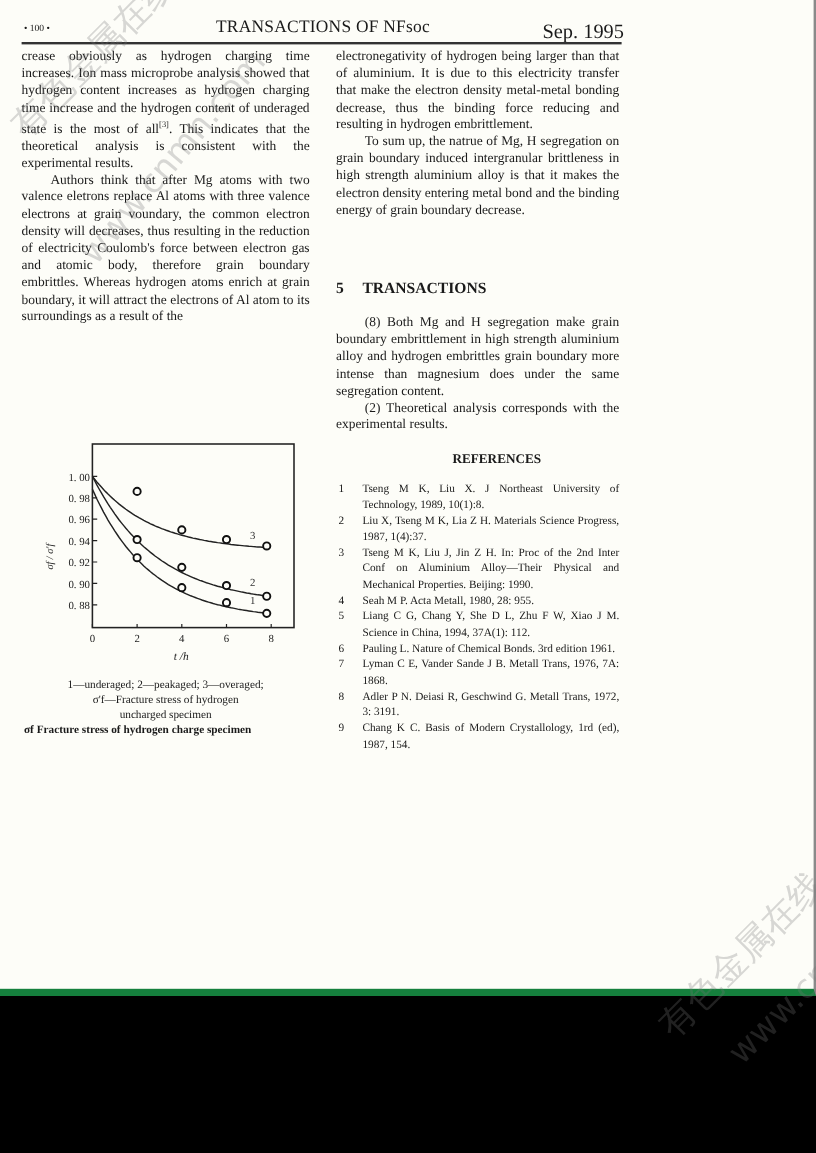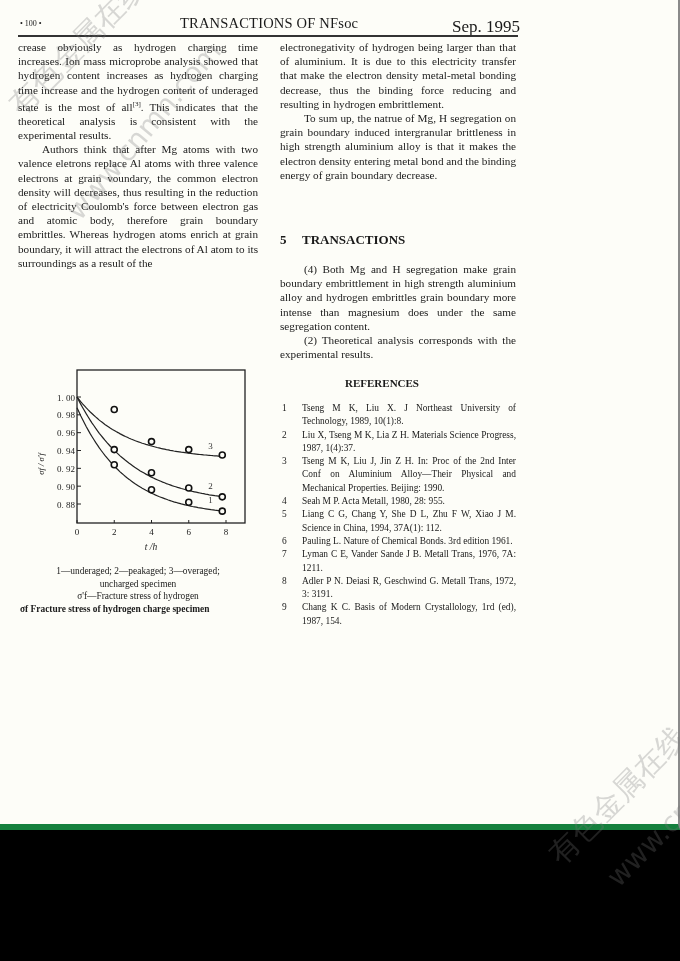--- a/index.html
+++ b/index.html
@@ -18,21 +18,21 @@
   .left { left:18px; width:240px; top:40px; }
   .right { left:280px; width:236px; top:40px; }
   .sec-h { font-size:13px; margin:12px 0 0 0; line-height:15px; }
   .sec-h .num { display:inline-block; width:28px; }
   .sec-h em { font-style:italic; }
   .sec-h .cont { padding-left:56px; font-style:italic; }
   .concl-h { position:absolute; left:280px; top:232px; font-size:13px; font-weight:bold; }
   .concl-h .num { display:inline-block; width:22px; }
   .concl-body { position:absolute; left:280px; top:262px; width:236px; font-size:11.2px; line-height:14.2px; text-align:justify; }
   .concl-body p { margin:0; text-indent:24px; }
-  .refs-h { position:absolute; left:264px; top:377px; width:236px; text-align:center; font-weight:bold; font-size:11px; }
+  .refs-h { position:absolute; left:296px; top:377px; width:236px; text-align:center; font-weight:bold; font-size:11px; }
   .refs { position:absolute; left:282px; top:402px; width:234px; font-size:9.4px; line-height:13.3px; }
   .ref { display:flex; }
   .ref .n { width:20px; flex:none; }
   .ref .t { flex:1; text-align:justify; }
   .fig { position:absolute; left:28px; top:362px; width:230px; height:200px; }
   .caption { position:absolute; left:18px; top:565px; width:240px; text-align:center; font-size:9.4px; line-height:12.6px; }
   .caption .ttl { font-weight:bold; font-size:11px; line-height:14px; }
   .caption .last { text-align:left; padding-left:2px;font-weight:bold; }
   .wm { position:absolute; color:rgba(120,120,120,0.28); font-family:"DejaVu Sans",sans-serif; pointer-events:none; white-space:nowrap; }
 </style>
@@ -55,21 +55,21 @@
 
   <div class="col right">
     <p>electronegativity of hydrogen being larger than that of aluminium. It is due to this electricity transfer that make the electron density metal-metal bonding decrease, thus the binding force reducing and resulting in hydrogen embrittlement.</p>
     <p class="indent">To sum up, the natrue of Mg, H segregation on grain boundary induced intergranular brittleness in high strength aluminium alloy is that it makes the electron density entering metal bond and the binding energy of grain boundary decrease.</p>
   </div>
 
   <div class="concl-h">
     <span class="num">5</span><span>TRANSACTIONS</span>
   </div>
   <div class="concl-body">
-    <p>(4) Both Mg and H segregation make grain boundary embrittlement in high strength aluminium alloy and hydrogen embrittles grain boundary more intense than magnesium does under the same segregation content.</p>
+    <p>(8) Both Mg and H segregation make grain boundary embrittlement in high strength aluminium alloy and hydrogen embrittles grain boundary more intense than magnesium does under the same segregation content.</p>
     <p>(2) Theoretical analysis corresponds with the experimental results.</p>
   </div>
 
   <div class="refs-h">REFERENCES</div>
   <div class="refs">
     <div class="ref">
         <span class="n">1</span>
         <span class="t">Tseng M K, Liu X. J Northeast University of Technology, 1989, 10(1):8.</span>
       </div>
     <div class="ref">
@@ -87,21 +87,21 @@
     <div class="ref">
         <span class="n">5</span>
         <span class="t">Liang C G, Chang Y, She D L, Zhu F W, Xiao J M. Science in China, 1994, 37A(1): 112.</span>
       </div>
     <div class="ref">
         <span class="n">6</span>
         <span class="t">Pauling L. Nature of Chemical Bonds. 3rd edition 1961.</span>
       </div>
     <div class="ref">
         <span class="n">7</span>
-        <span class="t">Lyman C E, Vander Sande J B. Metall Trans, 1976, 7A: 1211.</span>
+        <span class="t">Lyman C E, Vander Sande J B. Metall Trans, 1976, 7A: 1868.</span>
       </div>
     <div class="ref">
         <span class="n">8</span>
         <span class="t">Adler P N. Deiasi R, Geschwind G. Metall Trans, 1972, 3: 3191.</span>
       </div>
     <div class="ref">
         <span class="n">9</span>
         <span class="t">Chang K C. Basis of Modern Crystallology, 1rd (ed), 1987, 154.</span>
       </div>
   </div>
@@ -149,22 +149,22 @@
       <path d="M49.0 35.0 L50.9 37.4 L52.7 39.6 L54.6 41.8 L56.5 43.9 L58.3 45.9 L60.2 47.9 L62.0 49.7 L63.9 51.5 L65.8 53.3 L67.6 54.9 L69.5 56.5 L71.3 58.1 L73.2 59.6 L75.1 61.0 L76.9 62.4 L78.8 63.7 L80.7 65.0 L82.5 66.2 L84.4 67.4 L86.3 68.5 L88.1 69.6 L90.0 70.6 L91.8 71.6 L93.7 72.6 L95.6 73.6 L97.4 74.5 L99.3 75.3 L101.2 76.2 L103.0 77.0 L104.9 77.7 L106.7 78.5 L108.6 79.2 L110.5 79.9 L112.3 80.5 L114.2 81.2 L116.1 81.8 L117.9 82.4 L119.8 82.9 L121.6 83.5 L123.5 84.0 L125.4 84.5 L127.2 85.0 L129.1 85.5 L130.9 85.9 L132.8 86.4 L134.7 86.8 L136.5 87.2 L138.4 87.6 L140.3 87.9 L142.1 88.3 L144.0 88.6 L145.8 89.0 L147.7 89.3 L149.6 89.6 L151.4 89.9 L153.3 90.2 L155.2 90.4 L157.0 90.7 L158.9 91.0 L160.7 91.2 L162.6 91.4 L164.5 91.7 L166.3 91.9 L168.2 92.1 L170.1 92.3 L171.9 92.5 L173.8 92.7 L175.6 92.9 L177.5 93.0 L179.4 93.2 L181.2 93.3 L183.1 93.5 L185.0 93.7 L186.8 93.8 L188.7 93.9 L190.5 94.1 L192.4 94.2 L194.3 94.3 " fill="none" stroke="#222" stroke-width="1.2"></path>
       <circle cx="86.25" cy="47.48333333333335" r="3" fill="#fdfdf8" stroke="#111" stroke-width="1.6"></circle>
       <circle cx="123.5" cy="79.58333333333337" r="3" fill="#fdfdf8" stroke="#111" stroke-width="1.6"></circle>
       <circle cx="160.75" cy="87.60833333333338" r="3" fill="#fdfdf8" stroke="#111" stroke-width="1.6"></circle>
       <circle cx="194.275" cy="92.95833333333329" r="3" fill="#fdfdf8" stroke="#111" stroke-width="1.6"></circle>
       <text x="180.30625" y="87.27004530810746" font-size="9" font-family="Liberation Serif, serif" fill="#333">3</text>
     </svg>
 
   <div class="caption">
     <div>1—underaged; 2—peakaged; 3—overaged;</div>
+    <div>σ'f—Fracture stress of hydrogen</div>
     <div>uncharged specimen</div>
-    <div>σ'f—Fracture stress of hydrogen</div>
     <div class="last">σf   Fracture stress of hydrogen charge specimen</div>
   </div>
 
   <div class="wm" style="left:0px;top:95px;font-size:30px;transform:rotate(-45deg);transform-origin:left top;">
     <span>有色金属在线</span>
   </div>
   <div class="wm" style="left:60px;top:205px;font-size:28px;transform:rotate(-50deg);transform-origin:left top;">
     <span>www.cnmn.com</span>
   </div>
   <div class="wm" style="left:540px;top:845px;font-size:30px;transform:rotate(-45deg);transform-origin:left top;">

